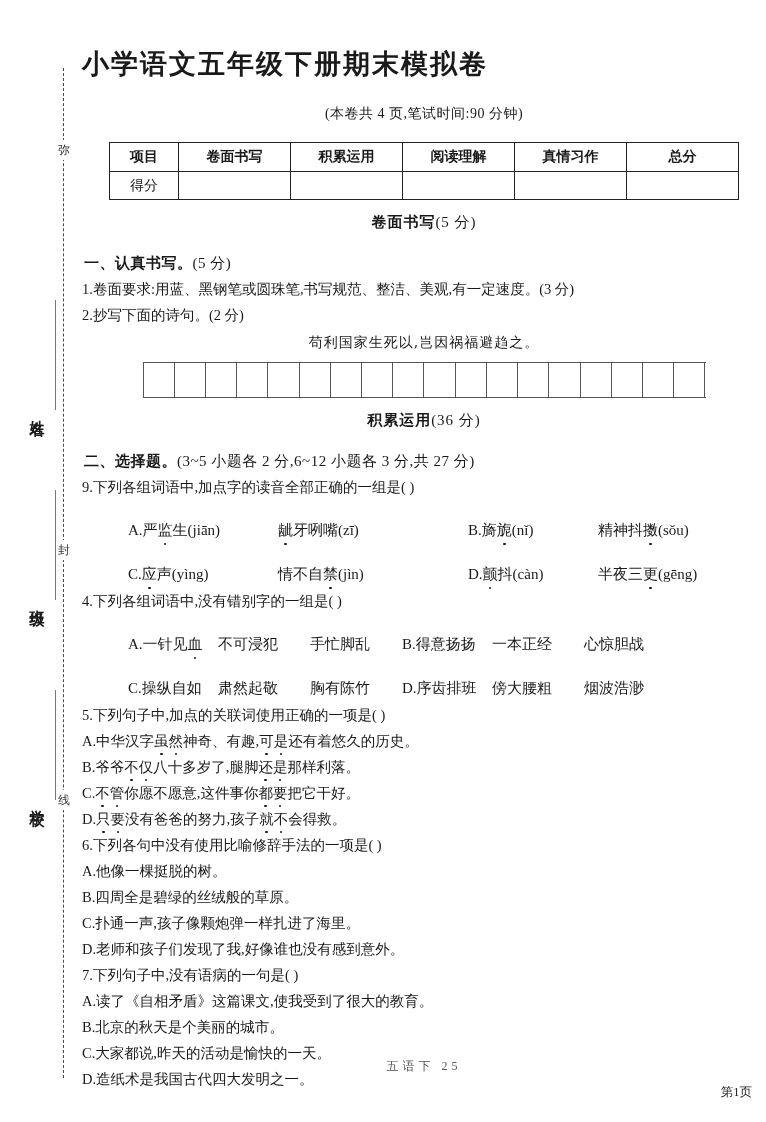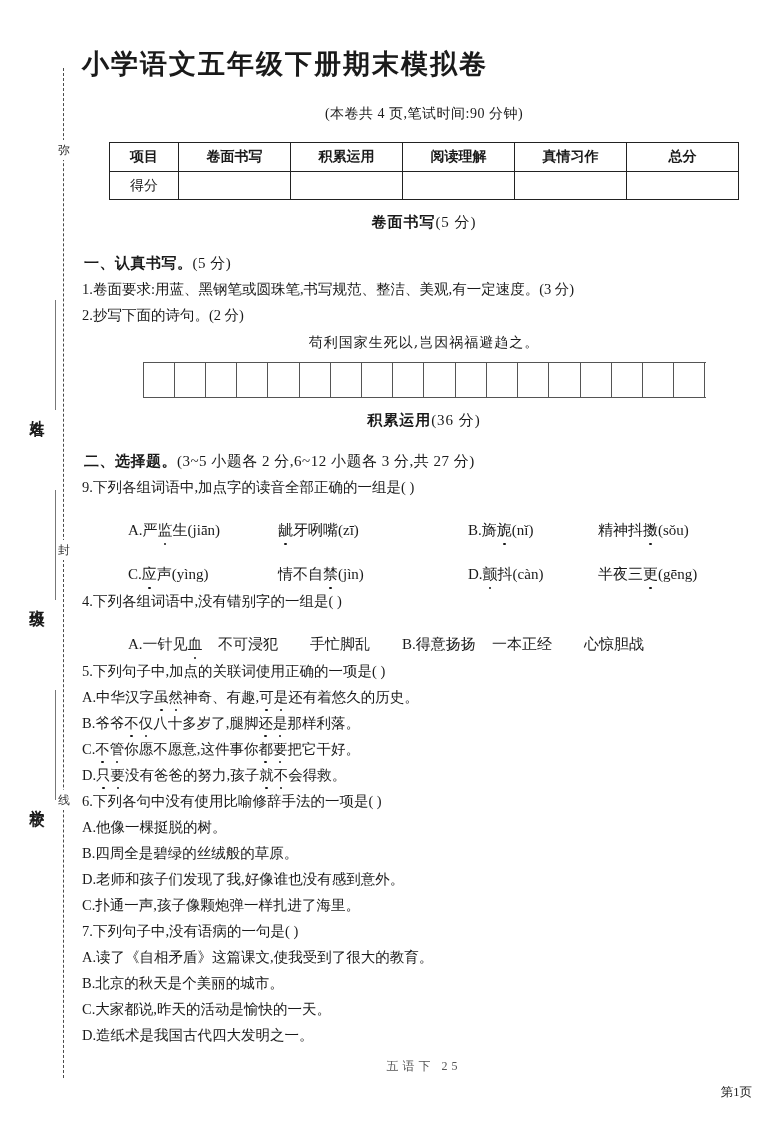--- a/index.html
+++ b/index.html
@@ -312,30 +312,38 @@
       </div>
       <div class="q-line">4.下列各组词语中,没有错别字的一组是(     )</div>
       <div class="opt-row">
         <span class="cw-i1">A.一针见<span class="dotc">血</span></span>
         <span class="cw-i2">不可浸犯</span>
         <span class="cw-i3">手忙脚乱</span>
         <span class="cw-i1">B.得意扬扬</span>
         <span class="cw-i2">一本正经</span>
         <span class="cw-i3">心惊胆战</span>
       </div>
+      <div class="opt-row">
+        <span class="cw-i1">C.操纵自如</span>
+        <span class="cw-i2">肃然起敬</span>
+        <span class="cw-i3">胸有陈竹</span>
+        <span class="cw-i1">D.序齿排班</span>
+        <span class="cw-i2">傍大腰粗</span>
+        <span class="cw-i3">烟波浩渺</span>
+      </div>
       <div class="q-line">5.下列句子中,加点的关联词使用正确的一项是(     )</div>
       <div class="opt-line">A.中华汉字<span class="dotc">虽</span><span class="dotc">然</span>神奇、有趣,<span class="dotc">可</span><span class="dotc">是</span>还有着悠久的历史。</div>
       <div class="opt-line">B.爷爷<span class="dotc">不</span><span class="dotc">仅</span>八十多岁了,腿脚<span class="dotc">还</span><span class="dotc">是</span>那样利落。</div>
       <div class="opt-line">C.<span class="dotc">不</span><span class="dotc">管</span>你愿不愿意,这件事你<span class="dotc">都</span><span class="dotc">要</span>把它干好。</div>
       <div class="opt-line">D.<span class="dotc">只</span><span class="dotc">要</span>没有爸爸的努力,孩子<span class="dotc">就</span><span class="dotc">不</span>会得救。</div>
       <div class="q-line">6.下列各句中没有使用比喻修辞手法的一项是(     )</div>
       <div class="opt-line">A.他像一棵挺脱的树。</div>
       <div class="opt-line">B.四周全是碧绿的丝绒般的草原。</div>
+      <div class="opt-line">C.扑通一声,孩子像颗炮弹一样扎进了海里。</div>
       <div class="opt-line">D.老师和孩子们发现了我,好像谁也没有感到意外。</div>
-      <div class="opt-line">C.扑通一声,孩子像颗炮弹一样扎进了海里。</div>
       <div class="q-line">7.下列句子中,没有语病的一句是(     )</div>
       <div class="opt-line">A.读了《自相矛盾》这篇课文,使我受到了很大的教育。</div>
       <div class="opt-line">B.北京的秋天是个美丽的城市。</div>
       <div class="opt-line">C.大家都说,昨天的活动是愉快的一天。</div>
       <div class="opt-line">D.造纸术是我国古代四大发明之一。</div>
     </div>
 
   <div class="footer-center">五语下   25</div>
   <div class="page-num">第1页</div>
 </div>

